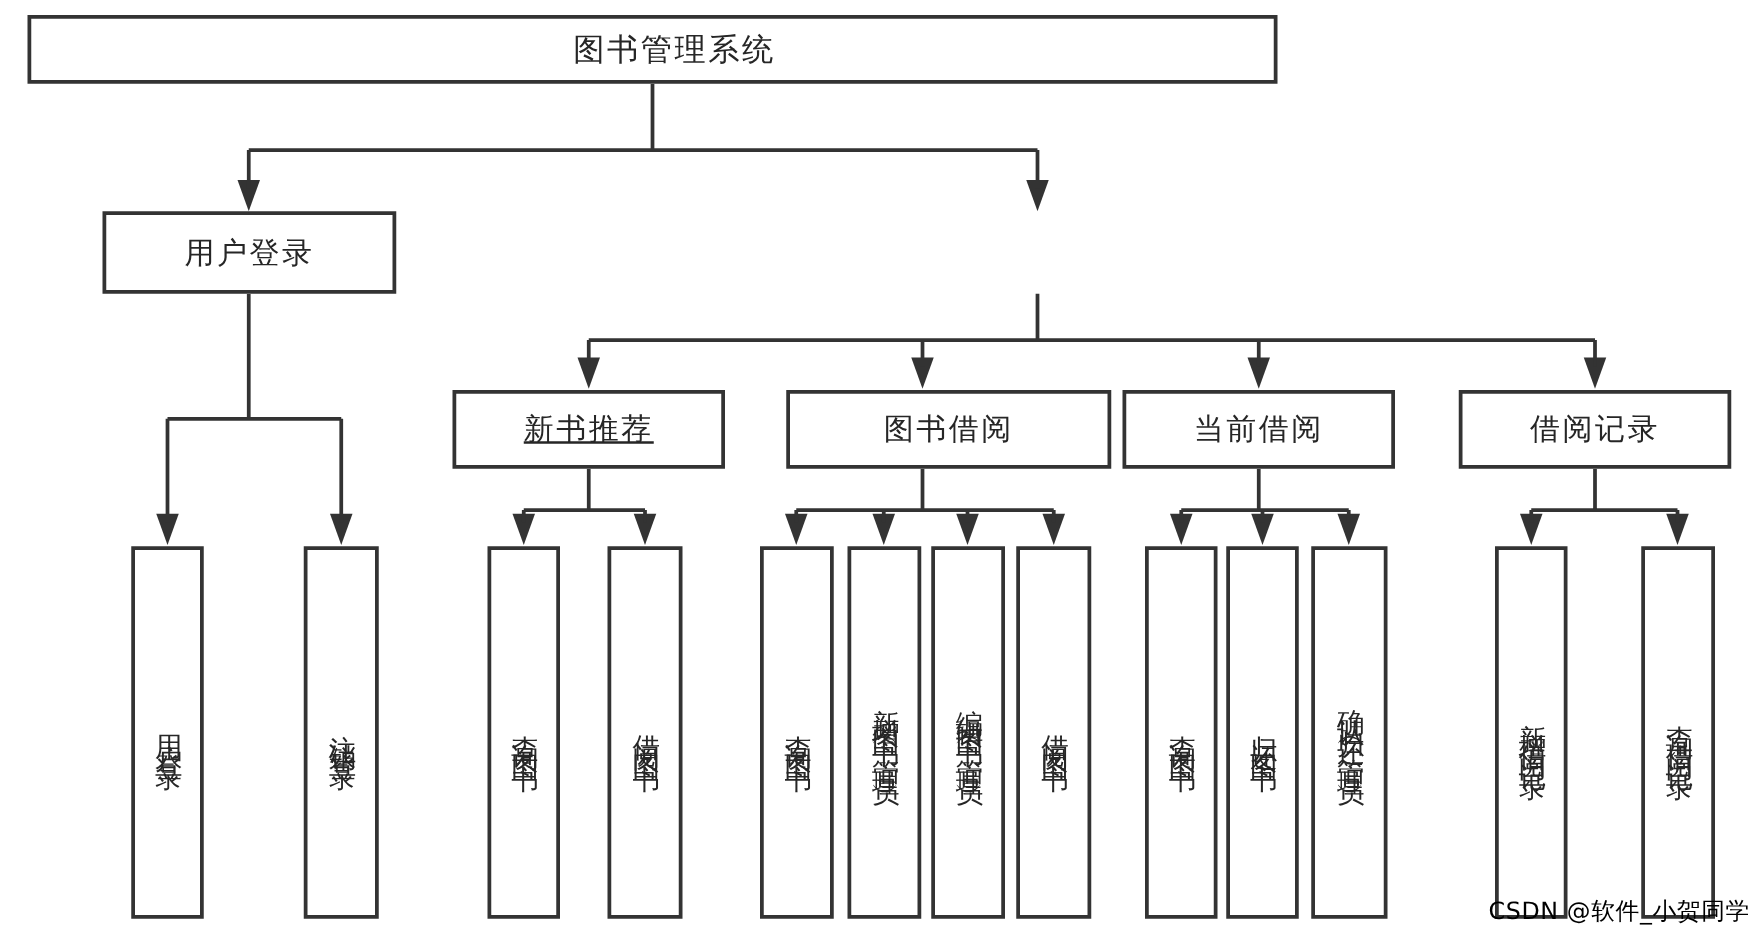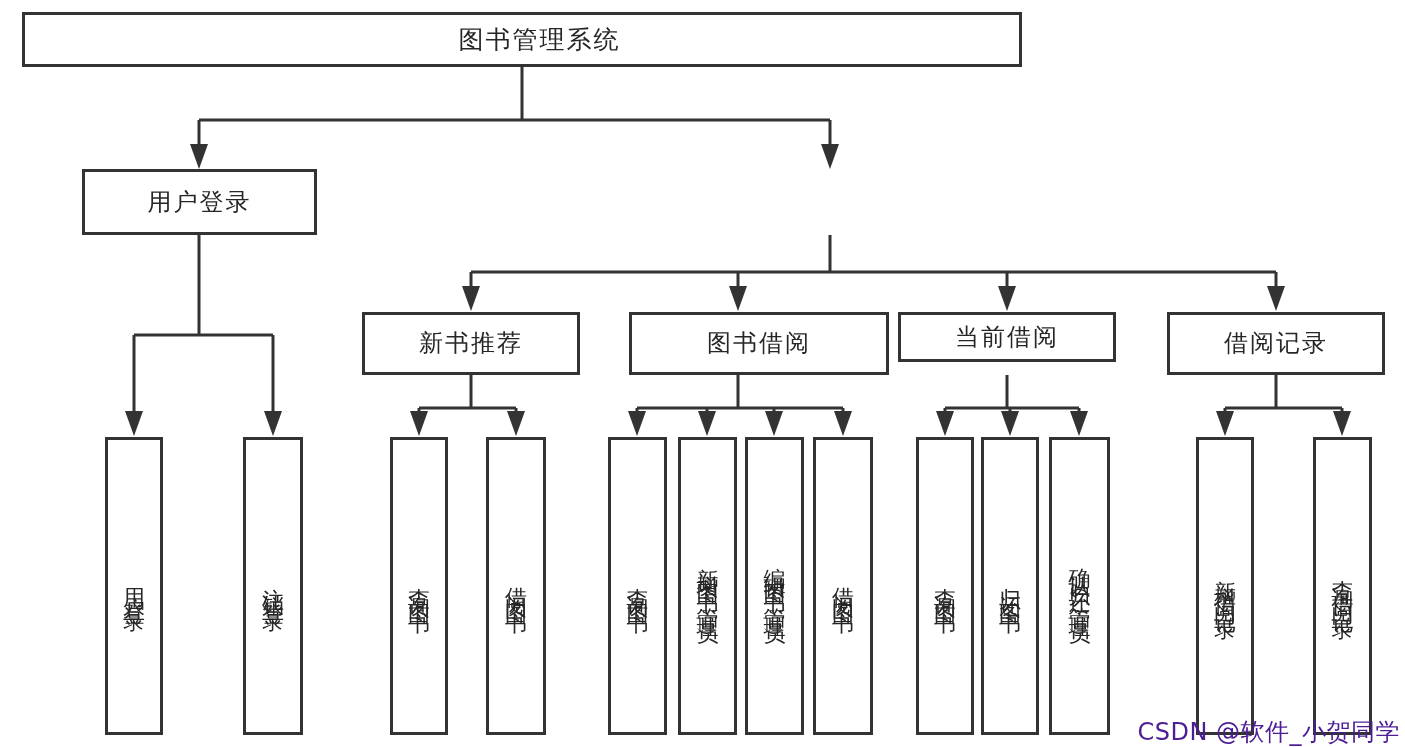--- a/index.html
+++ b/index.html
@@ -36,23 +36,23 @@
     text-orientation: mixed;
     font-size: 22px;
     letter-spacing: 8px;
     line-height: 1.0;
     padding: 6px 0;
   }
   #watermark {
     position: absolute;
     top: 716px;
     right: 5px;
-    font-size: 24px;
+    font-size: 19px;
     letter-spacing: 0.5px;
-    color: #4c1d95;
+    color: #000000;
     white-space: nowrap;
   }
 </style>
 </head>
 <body>
 
 <div id="stage">
 
   <svg id="wires" width="1405" height="747" viewBox="0 0 1405 747" aria-hidden="true">
     <path fill="none" stroke="#333333" stroke-width="3" d="
@@ -104,23 +104,23 @@
         <line x1="1079" y1="408" x2="1079" y2="418"></line>
         <line x1="1225" y1="408" x2="1225" y2="418"></line>
         <line x1="1342" y1="408" x2="1342" y2="418"></line>
       </g>
   </svg>
 
   <div class="box root" style="left:22px; top:12px; width:1000px; height:55px;">图书管理系统</div>
 
   <div class="box" style="left:82px; top:169px; width:235px; height:66px;">用户登录</div>
 
-  <div class="box" style="left:362px; top:312px; width:218px; height:63px;">新书推荐</div>
+  <div class="box" style="left:362px; top:312px; width:218px; height:63px;text-decoration:underline;">新书推荐</div>
   <div class="box" style="left:629px; top:312px; width:260px; height:63px;">图书借阅</div>
-  <div class="box" style="left:898px; top:312px; width:218px; height:50px;">当前借阅</div>
+  <div class="box" style="left:898px; top:312px; width:218px; height:63px;">当前借阅</div>
   <div class="box" style="left:1167px; top:312px; width:218px; height:63px;">借阅记录</div>
 
   <div class="box vbox" style="left:105px; top:437px; width:58px; height:298px;">用户登录</div>
   <div class="box vbox" style="left:243px; top:437px; width:60px; height:298px;">注销登录</div>
 
   <div class="box vbox" style="left:390px; top:437px; width:58px; height:298px;">查询图书</div>
   <div class="box vbox" style="left:486px; top:437px; width:60px; height:298px;">借阅图书</div>
 
   <div class="box vbox" style="left:608px; top:437px; width:59px; height:298px;">查询图书</div>
   <div class="box vbox" style="left:678px; top:437px; width:59px; height:298px;">新增图书（管理员）</div>

